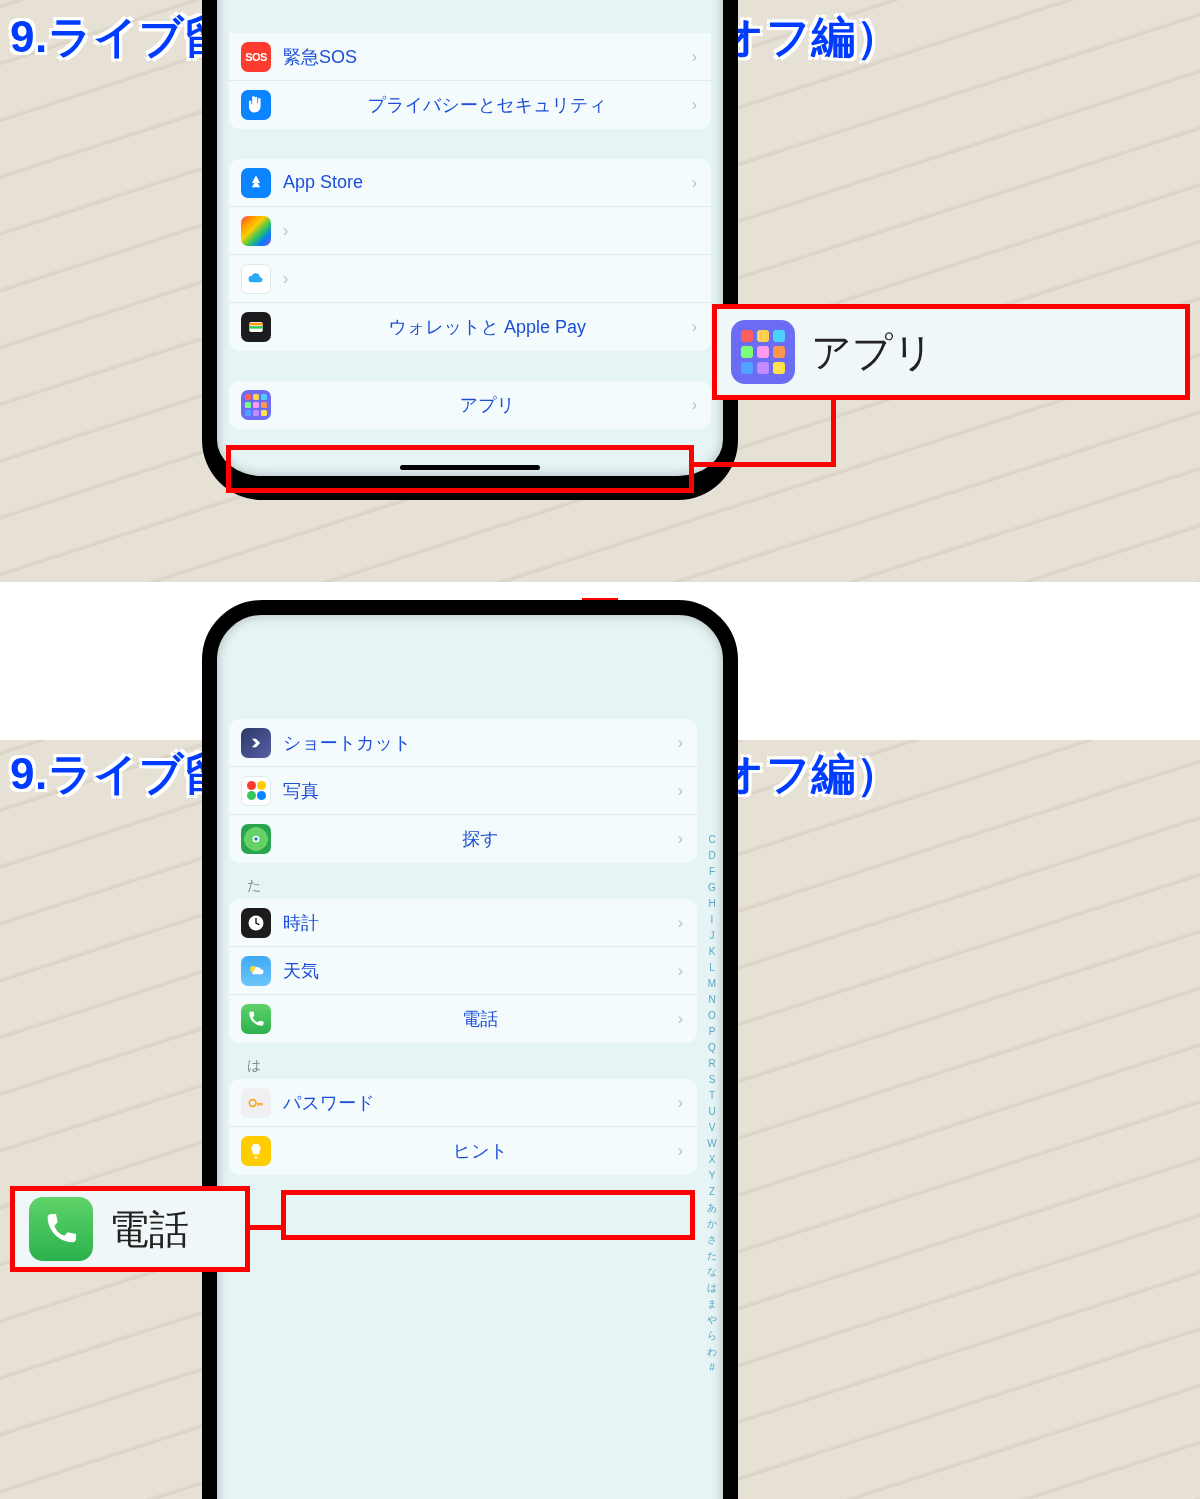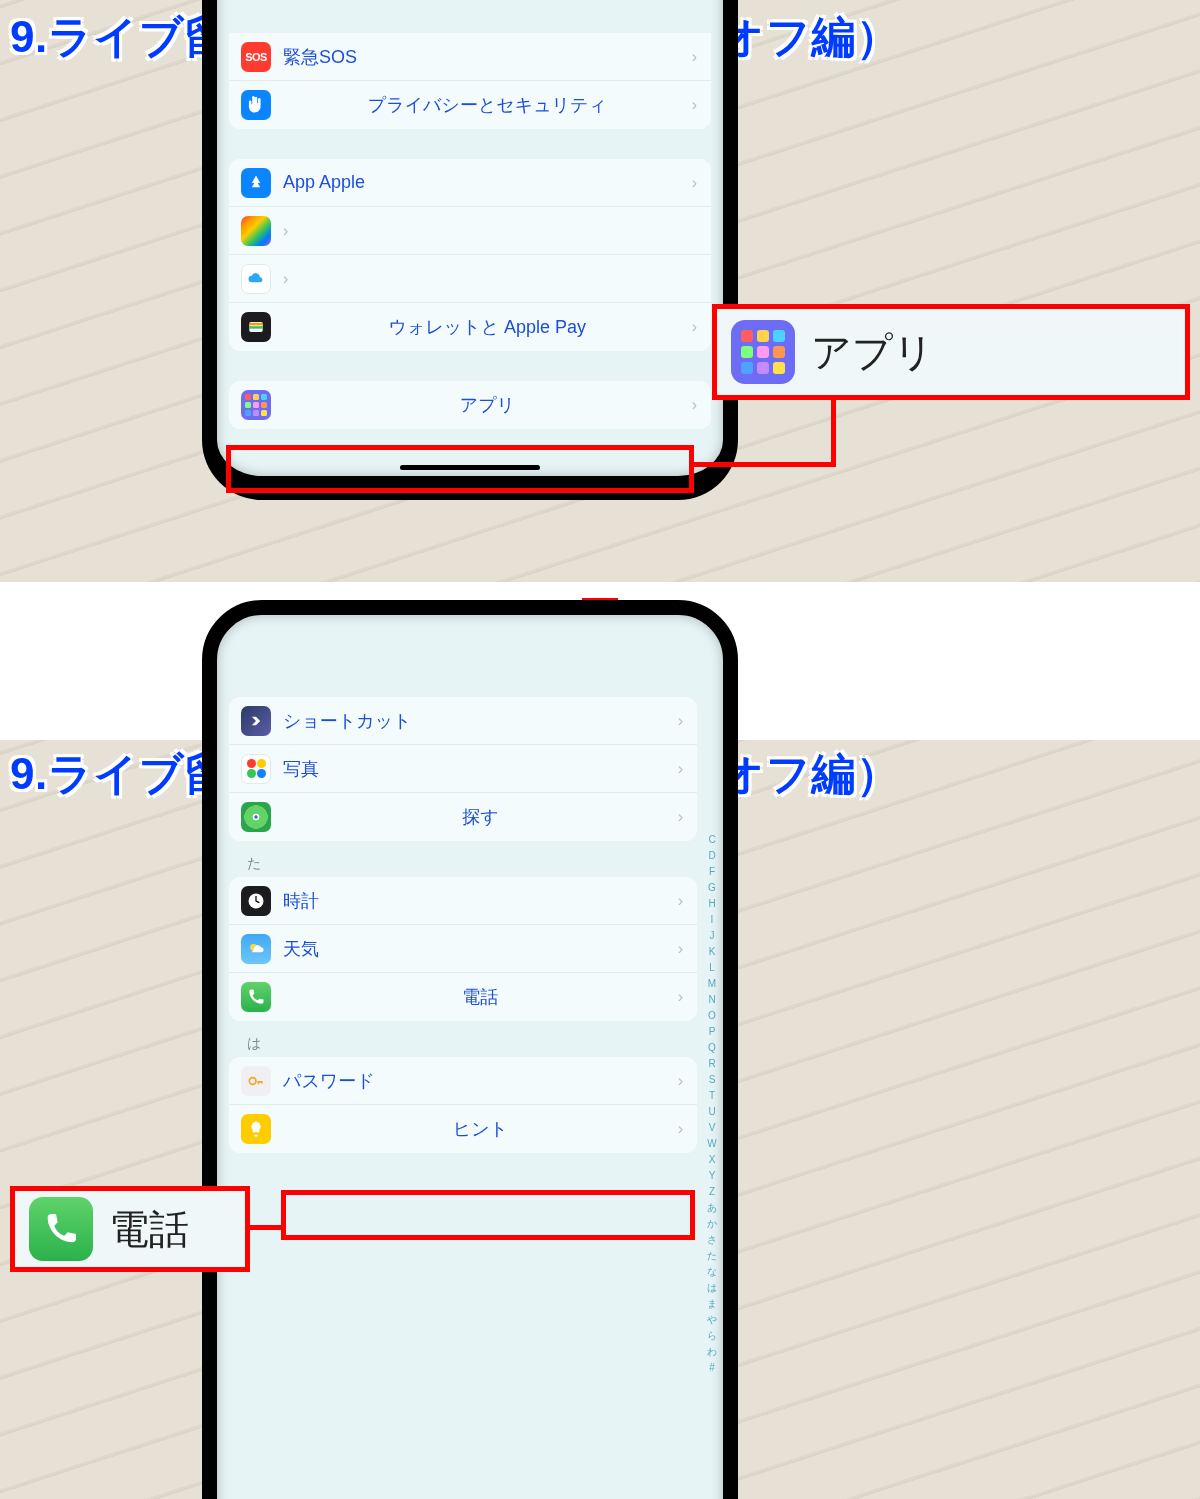--- a/index.html
+++ b/index.html
@@ -248,21 +248,21 @@
 
     <div class="group-spacer"></div>
 
     <div class="list" style="border-radius:12px;">
       <div class="row group-first">
         <span class="icn appstore">
           <svg viewBox="0 0 24 24" fill="#fff">
               <path d="M12 3l5 9h-3l3 5H7l3-5H7l5-9z"></path>
             </svg>
         </span>
-        <span class="lbl">App Apple</span>
+        <span class="lbl">App Store</span>
         <span class="chev">›</span>
       </div>
       <div class="row">
         <span class="icn gamecenter"></span>
         <span class="chev">›</span>
       </div>
       <div class="row">
         <span class="icn icloud">
           <svg viewBox="0 0 24 24" fill="#2aa9f5">
               <path d="M18 16H7a4 4 0 010-8 5 5 0 019.6 1.5A3.5 3.5 0 0118 16z"></path>
@@ -328,21 +328,21 @@
 <div class="highlight-box hb1"></div>
 <div class="connector con1a"></div>
 <div class="connector con1b"></div>
 
 <div class="arrow-down">
   <div class="arrow-stem"></div>
   <div class="arrow-head"></div>
 </div>
 
 <div class="phone phone2">
-  <div class="list-wrap" style="padding-top:82px; padding-right:26px; position:relative;">
+  <div class="list-wrap" style="padding-top:104px; padding-right:26px; position:relative;">
 
     <div class="list" style="border-radius:12px;">
       <div class="row group-first">
         <span class="icn shortcuts">
           <svg viewBox="0 0 24 24" fill="#fff">
               <path d="M7 7h5l5 5-5 5H7l5-5-5-5z"></path>
             </svg>
         </span>
         <span class="lbl">ショートカット</span>
         <span class="chev">›</span>

